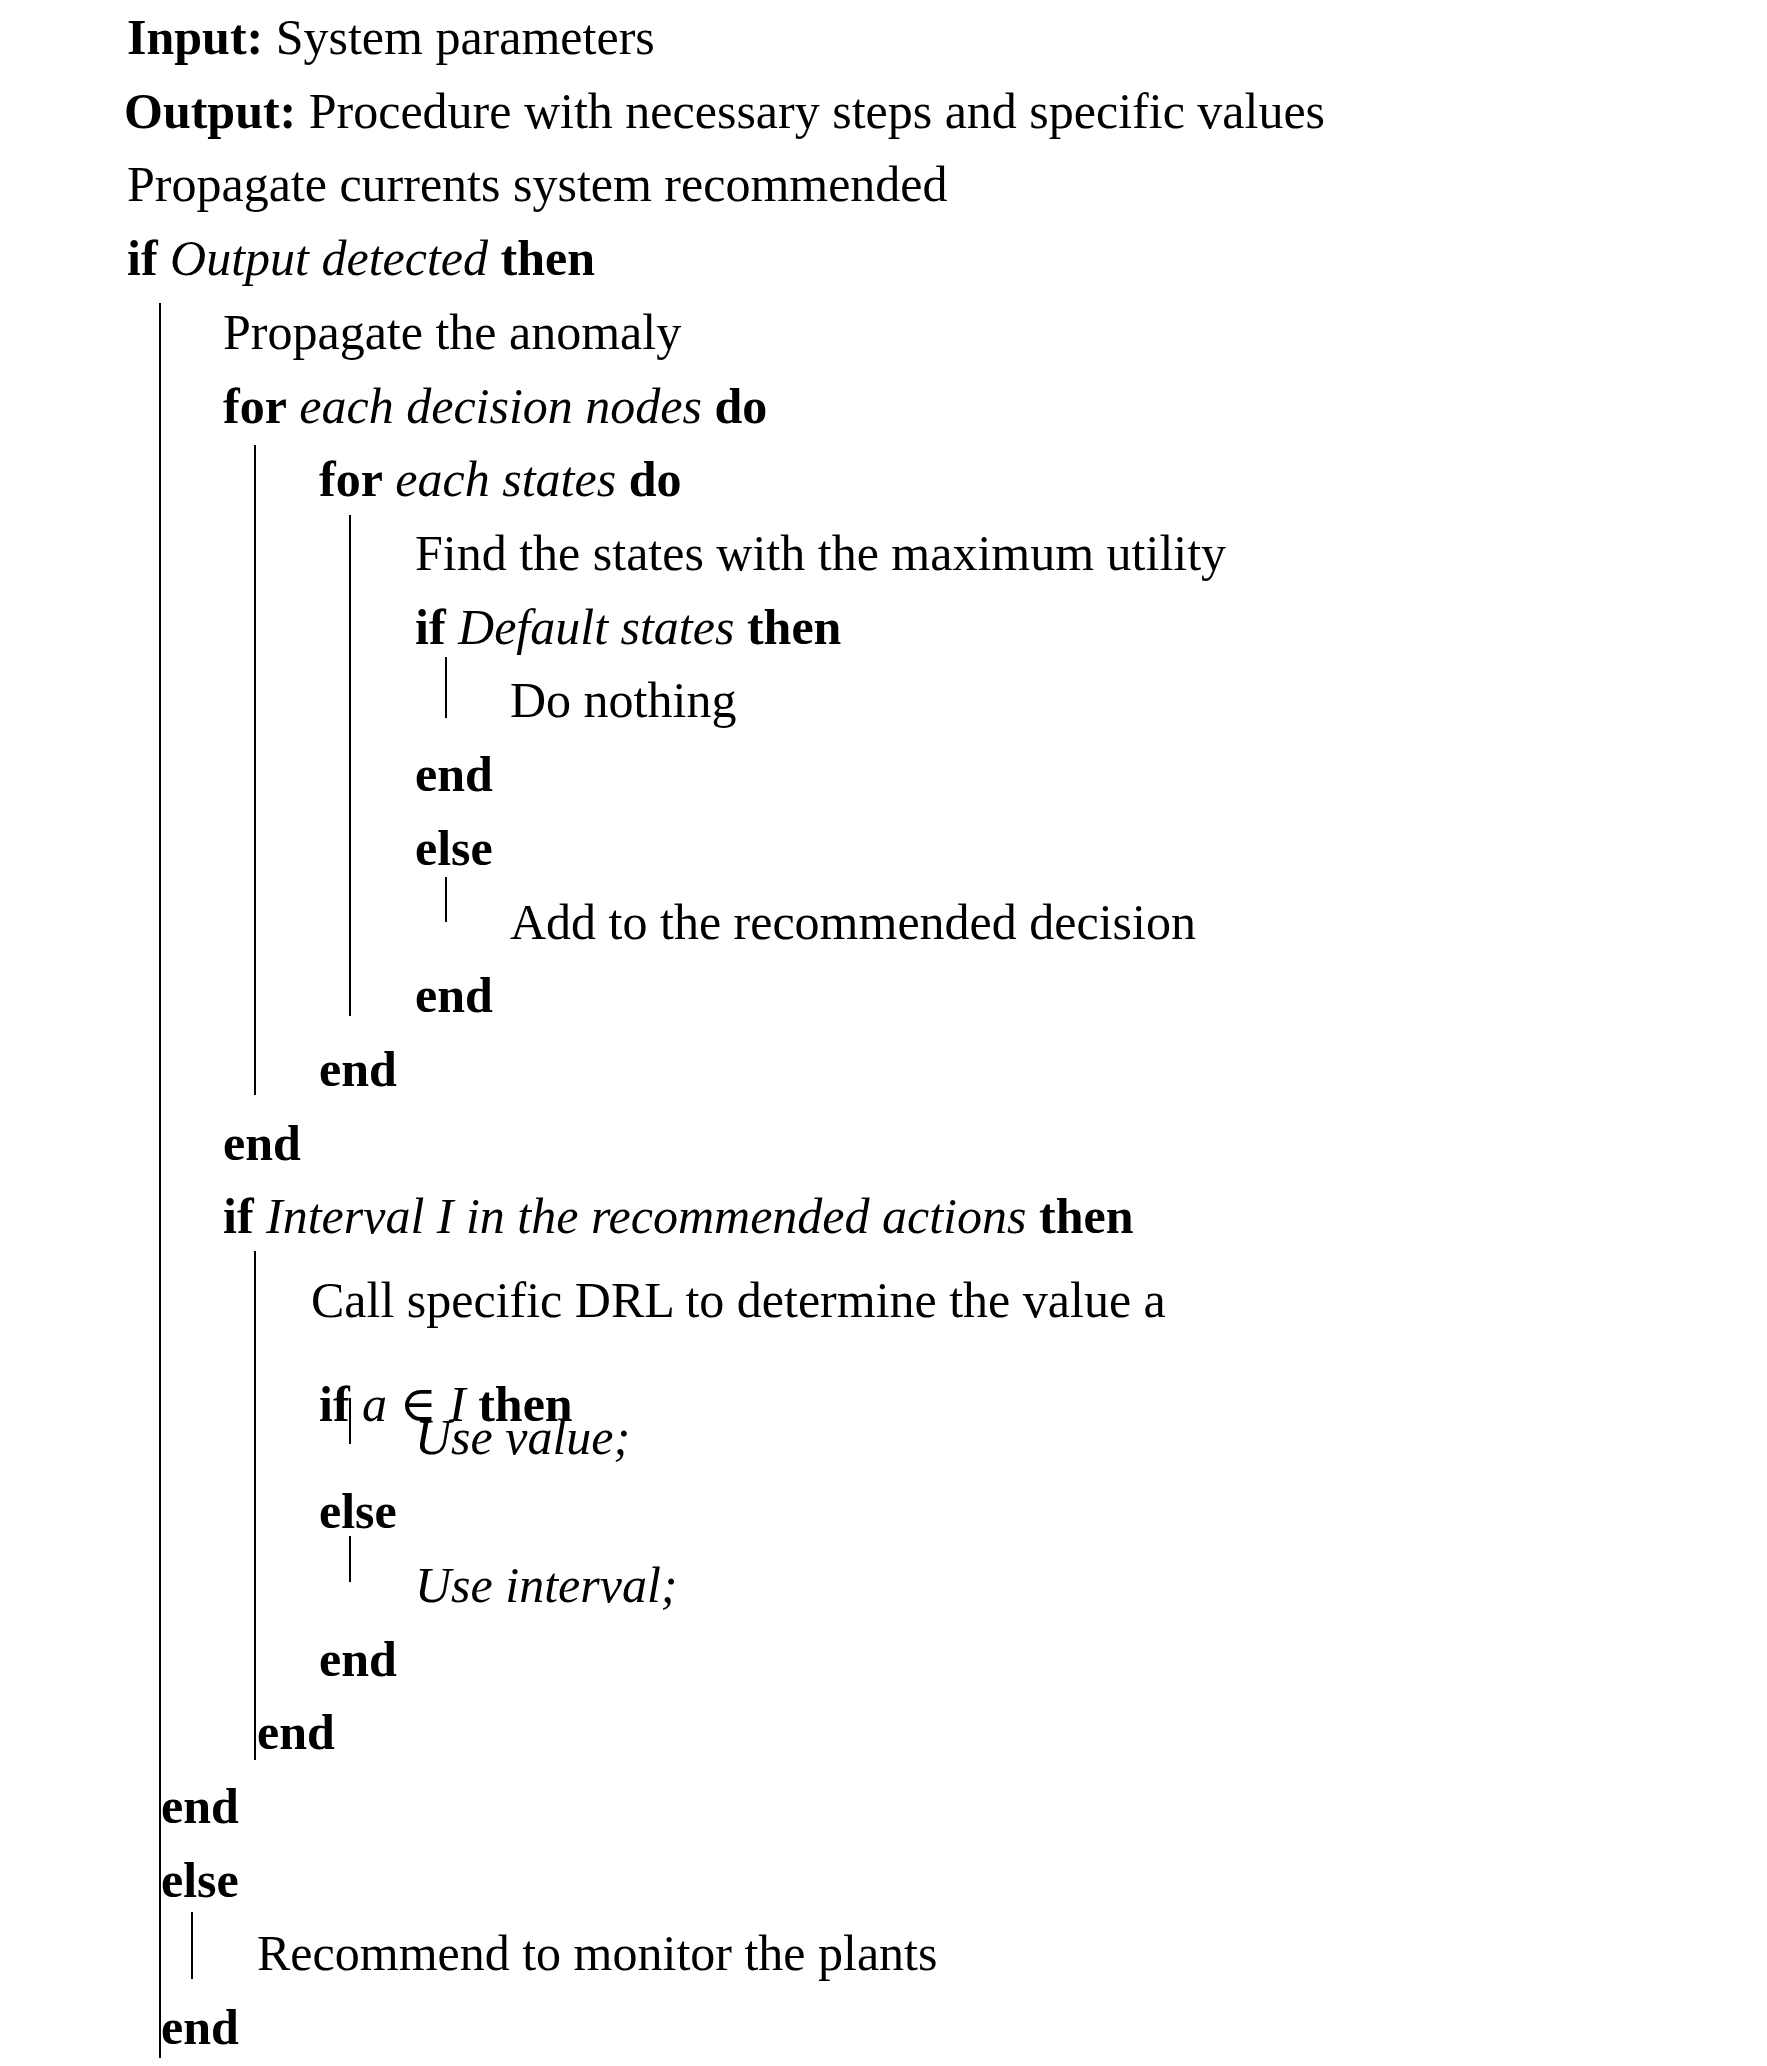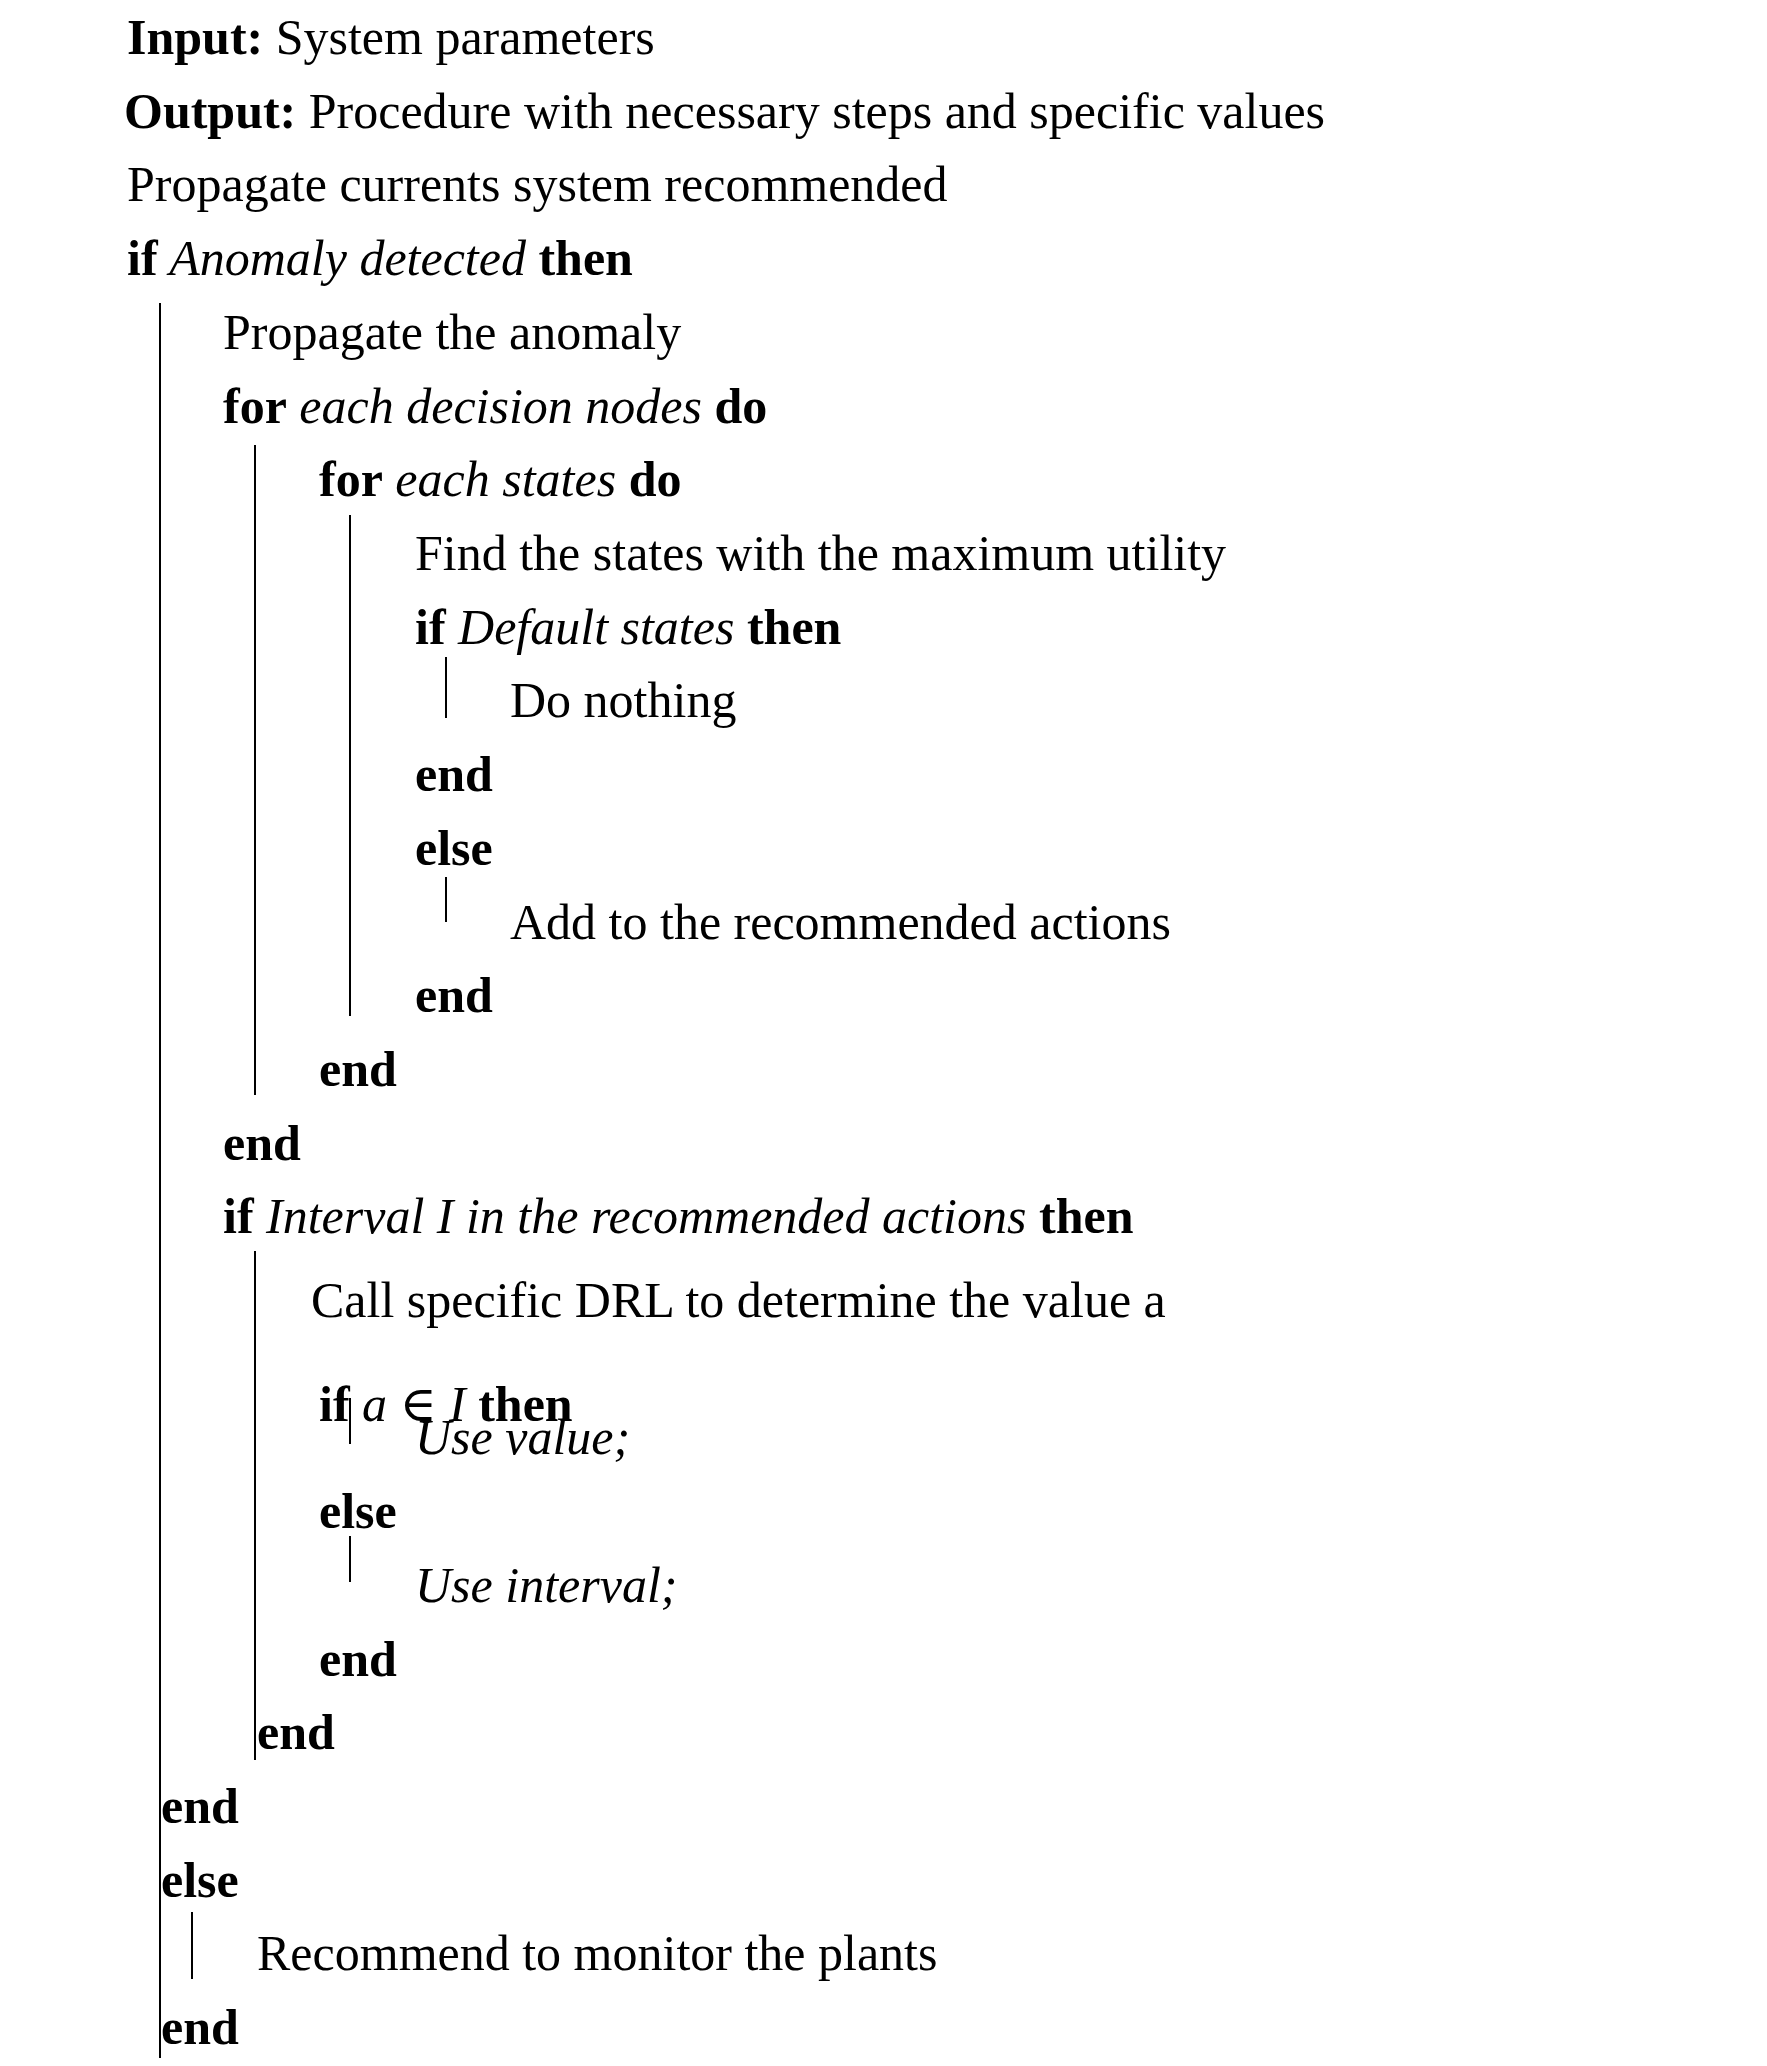--- a/index.html
+++ b/index.html
@@ -10,30 +10,30 @@
   .it { font-style:italic; }
   .bar { position:absolute; width:2.2px; background:#000; }
 </style>
 </head>
 <body>
 
 <div id="algo">
     <div class="line" style="left: 127px; top: 9px;"><span class="kw">Input:</span><span> System parameters</span></div>
     <div class="line" style="left: 124px; top: 83px;"><span class="kw">Output:</span><span> Procedure with necessary steps and specific values</span></div>
     <div class="line" style="left: 127px; top: 156px;"><span>Propagate currents system recommended</span></div>
-    <div class="line" style="left: 127px; top: 230px;"><span class="kw">if</span><span class="it"> Anomaly detected </span><span class="kw">then</span></div>
+    <div class="line" style="left: 127px; top: 230px;"><span class="kw">if</span><span class="it"> Output detected </span><span class="kw">then</span></div>
     <div class="line" style="left: 223px; top: 304px;"><span>Propagate the anomaly</span></div>
     <div class="line" style="left: 223px; top: 378px;"><span class="kw">for</span><span class="it"> each decision nodes </span><span class="kw">do</span></div>
     <div class="line" style="left: 319px; top: 451px;"><span class="kw">for</span><span class="it"> each states </span><span class="kw">do</span></div>
     <div class="line" style="left: 415px; top: 525px;"><span>Find the states with the maximum utility</span></div>
     <div class="line" style="left: 415px; top: 599px;"><span class="kw">if</span><span class="it"> Default states </span><span class="kw">then</span></div>
     <div class="line" style="left: 510px; top: 672px;"><span>Do nothing</span></div>
     <div class="line" style="left: 415px; top: 746px;"><span class="kw">end</span></div>
     <div class="line" style="left: 415px; top: 820px;"><span class="kw">else</span></div>
-    <div class="line" style="left: 510px; top: 894px;"><span>Add to the recommended actions</span></div>
+    <div class="line" style="left: 510px; top: 894px;"><span>Add to the recommended decision</span></div>
     <div class="line" style="left: 415px; top: 967px;"><span class="kw">end</span></div>
     <div class="line" style="left: 319px; top: 1041px;"><span class="kw">end</span></div>
     <div class="line" style="left: 223px; top: 1115px;"><span class="kw">end</span></div>
     <div class="line" style="left: 223px; top: 1188px;"><span class="kw">if</span><span class="it"> Interval I in the recommended actions </span><span class="kw">then</span></div>
     <div class="line" style="left: 311px; top: 1262px; margin-top: 10px;"><span>Call specific DRL to determine the value a</span></div>
     <div class="line" style="left: 319px; top: 1336px; margin-top: 40px;"><span class="kw">if</span><span class="it"> a ∈ I </span><span class="kw">then</span></div>
     <div class="line" style="left: 415px; top: 1409px;"><span class="it">Use value;</span></div>
     <div class="line" style="left: 319px; top: 1483px;"><span class="kw">else</span></div>
     <div class="line" style="left: 415px; top: 1557px;"><span class="it">Use interval;</span></div>
     <div class="line" style="left: 319px; top: 1631px;"><span class="kw">end</span></div>

